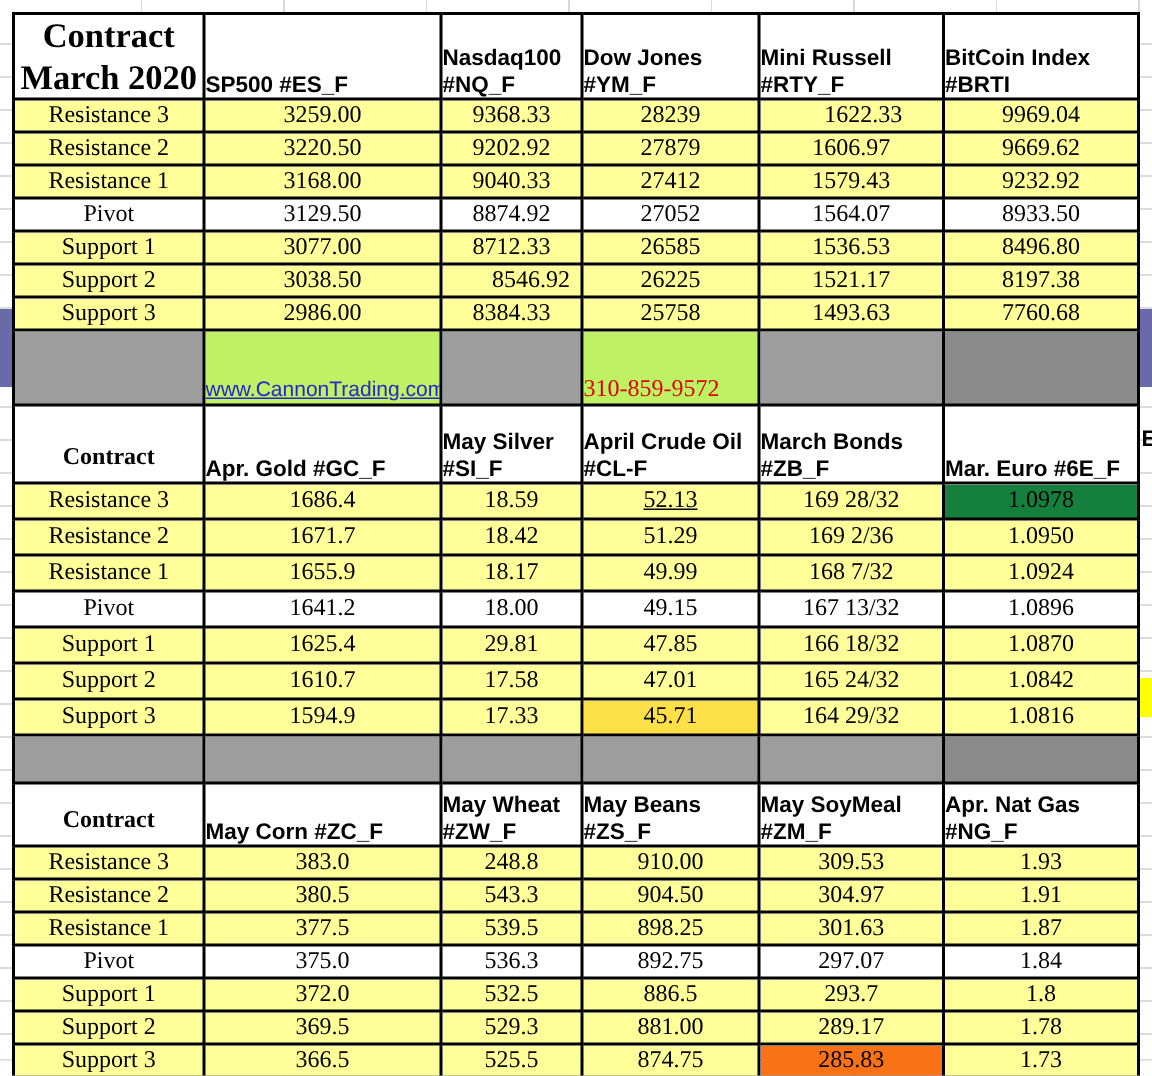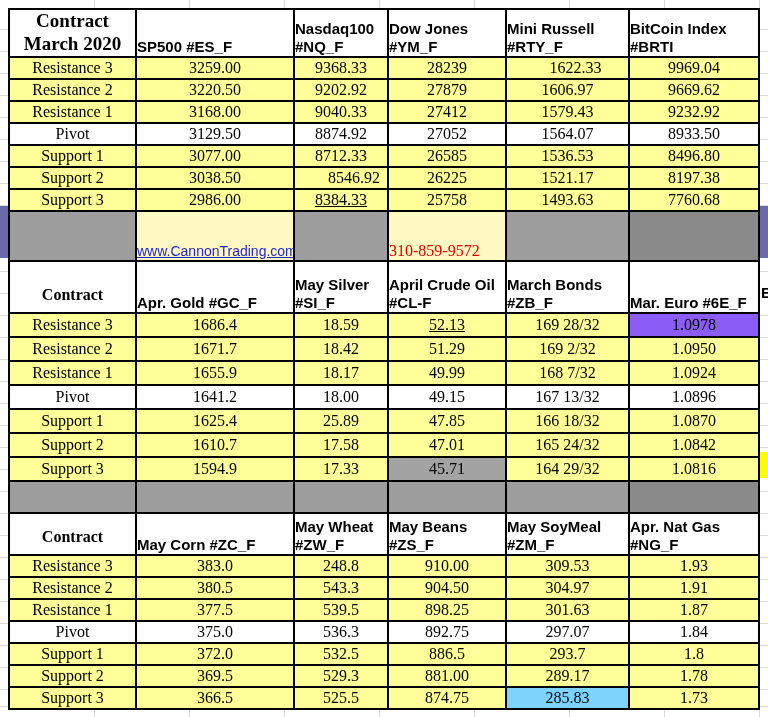--- a/index.html
+++ b/index.html
@@ -35,25 +35,25 @@
   }
   table.grid td, table.grid th{
     border:2px solid #000;overflow:hidden;padding:0;
   }
   tr.hdr1{height:44px;} tr.hdr2{height:52px;} tr.hdr3{height:42px;}
   tr.r1{height:22px;} tr.r2{height:24px;}
   tr.divider1{height:50px;} tr.divider2{height:32px;}
 
   .yellow{background:#ffff99;}
   .white{background:#ffffff;}
-  .gray{background:#fef9c3;}
+  .gray{background:#bef264;}
   .graydark{background:#8a8a8a;}
 
   th.corner{
-    font-family:"Liberation Serif", serif;font-weight:bold;font-size:19px;
+    font-family:"Liberation Serif", serif;font-weight:bold;font-size:23px;
     text-align:center;vertical-align:middle;background:#ffffff;line-height:1.2;
   }
   th.corner.low{vertical-align:bottom;padding-bottom:7px;font-size:16px;}
   th.colhead{
     font-family:"Liberation Sans", sans-serif;font-weight:bold;font-size:15px;
     line-height:1.18;text-align:left;vertical-align:bottom;
     padding:0 2px 3px 5px;background:#ffffff;
   }
   td.label,td.val{
     text-align:center;vertical-align:middle;font-size:16px;color:#000;
@@ -141,21 +141,21 @@
         <td class="label yellow" style="background: rgb(255, 255, 153);">Support 2</td>
         <td class="val yellow" style="background: rgb(255, 255, 153);">3038.50</td>
         <td class="val yellow" style="background: rgb(255, 255, 153); padding-left: 26px;">8546.92</td>
         <td class="val yellow" style="background: rgb(255, 255, 153);">26225</td>
         <td class="val yellow" style="background: rgb(255, 255, 153);">1521.17</td>
         <td class="val yellow" style="background: rgb(255, 255, 153);">8197.38</td>
       </tr>
       <tr class="r1">
         <td class="label yellow" style="background: rgb(255, 255, 153);">Support 3</td>
         <td class="val yellow" style="background: rgb(255, 255, 153);">2986.00</td>
-        <td class="val yellow" style="background: rgb(255, 255, 153); text-decoration: underline;">8384.33</td>
+        <td class="val yellow" style="background: rgb(255, 255, 153);">8384.33</td>
         <td class="val yellow" style="background: rgb(255, 255, 153);">25758</td>
         <td class="val yellow" style="background: rgb(255, 255, 153);">1493.63</td>
         <td class="val yellow" style="background: rgb(255, 255, 153);">7760.68</td>
       </tr>
       <tr class="divider1">
         <td class="gray" style="background: rgb(157, 157, 157);"></td>
         <td class="gray linkcell"><a href="#" style="color: rgb(38, 38, 207);">www.CannonTrading.com</a></td>
         <td class="gray" style="background: rgb(157, 157, 157);"></td>
         <td class="gray phonecell" style="color: rgb(224, 0, 0);">310-859-9572</td>
         <td class="gray" style="background: rgb(157, 157, 157);"></td>
@@ -168,28 +168,28 @@
         <th class="colhead">April Crude Oil #CL-F</th>
         <th class="colhead">March Bonds #ZB_F</th>
         <th class="colhead">Mar. Euro #6E_F</th>
       </tr>
       <tr class="r2">
         <td class="label yellow" style="background: rgb(255, 255, 153);">Resistance 3</td>
         <td class="val yellow" style="background: rgb(255, 255, 153);">1686.4</td>
         <td class="val yellow" style="background: rgb(255, 255, 153); margin-left: 33px;">18.59</td>
         <td class="val yellow" style="background: rgb(255, 255, 153); text-decoration: underline;">52.13</td>
         <td class="val yellow" style="background: rgb(255, 255, 153);">169 28/32</td>
-        <td class="val yellow" style="background: #8b5cf6;">1.0978</td>
+        <td class="val yellow" style="background: #15803d;">1.0978</td>
       </tr>
       <tr class="r2">
         <td class="label yellow" style="background: rgb(255, 255, 153);">Resistance 2</td>
         <td class="val yellow" style="background: rgb(255, 255, 153);">1671.7</td>
         <td class="val yellow" style="background: rgb(255, 255, 153);">18.42</td>
         <td class="val yellow" style="background: rgb(255, 255, 153);">51.29</td>
-        <td class="val yellow" style="background: rgb(255, 255, 153);">169  2/32</td>
+        <td class="val yellow" style="background: rgb(255, 255, 153);">169  2/36</td>
         <td class="val yellow" style="background: rgb(255, 255, 153);">1.0950</td>
       </tr>
       <tr class="r2">
         <td class="label yellow" style="background: rgb(255, 255, 153);">Resistance 1</td>
         <td class="val yellow" style="background: rgb(255, 255, 153);">1655.9</td>
         <td class="val yellow" style="background: rgb(255, 255, 153);">18.17</td>
         <td class="val yellow" style="background: rgb(255, 255, 153);">49.99</td>
         <td class="val yellow" style="background: rgb(255, 255, 153);">168  7/32</td>
         <td class="val yellow" style="background: rgb(255, 255, 153);">1.0924</td>
       </tr>
@@ -197,38 +197,38 @@
         <td class="label white">Pivot</td>
         <td class="val white">1641.2</td>
         <td class="val white">18.00</td>
         <td class="val white">49.15</td>
         <td class="val white">167 13/32</td>
         <td class="val white">1.0896</td>
       </tr>
       <tr class="r2">
         <td class="label yellow" style="background: rgb(255, 255, 153);">Support 1</td>
         <td class="val yellow" style="background: rgb(255, 255, 153);">1625.4</td>
-        <td class="val yellow" style="background: rgb(255, 255, 153);">25.89</td>
+        <td class="val yellow" style="background: rgb(255, 255, 153);">29.81</td>
         <td class="val yellow" style="background: rgb(255, 255, 153);">47.85</td>
         <td class="val yellow" style="background: rgb(255, 255, 153);">166 18/32</td>
         <td class="val yellow" style="background: rgb(255, 255, 153);">1.0870</td>
       </tr>
       <tr class="r2">
         <td class="label yellow" style="background: rgb(255, 255, 153);">Support 2</td>
         <td class="val yellow" style="background: rgb(255, 255, 153);">1610.7</td>
         <td class="val yellow" style="background: rgb(255, 255, 153);">17.58</td>
         <td class="val yellow" style="background: rgb(255, 255, 153);">47.01</td>
         <td class="val yellow" style="background: rgb(255, 255, 153);">165 24/32</td>
         <td class="val yellow" style="background: rgb(255, 255, 153);">1.0842</td>
       </tr>
       <tr class="r2">
         <td class="label yellow" style="background: rgb(255, 255, 153);">Support 3</td>
         <td class="val yellow" style="background: rgb(255, 255, 153);">1594.9</td>
         <td class="val yellow" style="background: rgb(255, 255, 153);">17.33</td>
-        <td class="val yellow" style="background: #a3a3a3;">45.71</td>
+        <td class="val yellow" style="background: #fde047;">45.71</td>
         <td class="val yellow" style="background: rgb(255, 255, 153);">164 29/32</td>
         <td class="val yellow" style="background: rgb(255, 255, 153);">1.0816</td>
       </tr>
       <tr class="divider2">
         <td class="gray" style="background: rgb(157, 157, 157);"></td>
         <td class="gray" style="background: rgb(157, 157, 157);"></td>
         <td class="gray" style="background: rgb(157, 157, 157);"></td>
         <td class="gray" style="background: rgb(157, 157, 157);"></td>
         <td class="gray" style="background: rgb(157, 157, 157);"></td>
         <td class="graydark" style="background: rgb(138, 138, 138);"></td>
@@ -287,17 +287,17 @@
         <td class="val yellow" style="background: rgb(255, 255, 153);">529.3</td>
         <td class="val yellow" style="background: rgb(255, 255, 153);">881.00</td>
         <td class="val yellow" style="background: rgb(255, 255, 153);">289.17</td>
         <td class="val yellow" style="background: rgb(255, 255, 153);">1.78</td>
       </tr>
       <tr class="r1">
         <td class="label yellow" style="background: rgb(255, 255, 153);">Support 3</td>
         <td class="val yellow" style="background: rgb(255, 255, 153);">366.5</td>
         <td class="val yellow" style="background: rgb(255, 255, 153);">525.5</td>
         <td class="val yellow" style="background: rgb(255, 255, 153);">874.75</td>
-        <td class="val yellow" style="background: #7dd3fc;">285.83</td>
+        <td class="val yellow" style="background: #f97316;">285.83</td>
         <td class="val yellow" style="background: rgb(255, 255, 153);">1.73</td>
       </tr>
     </tbody>
 </table>
 
 </body></html>

